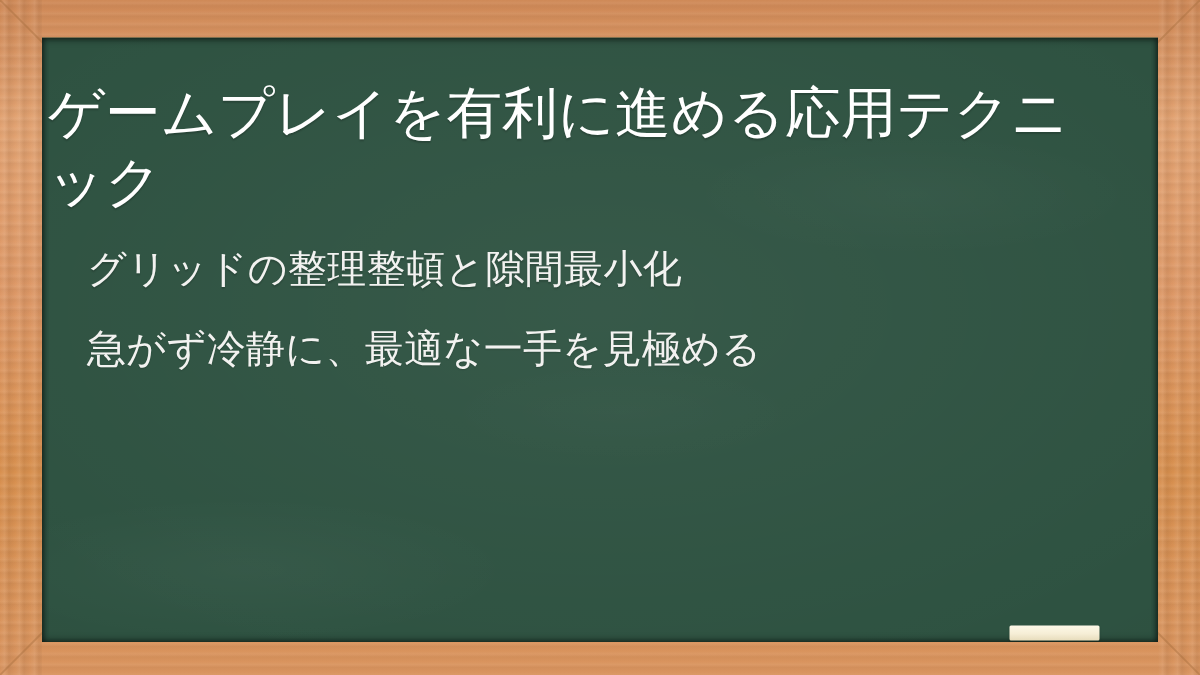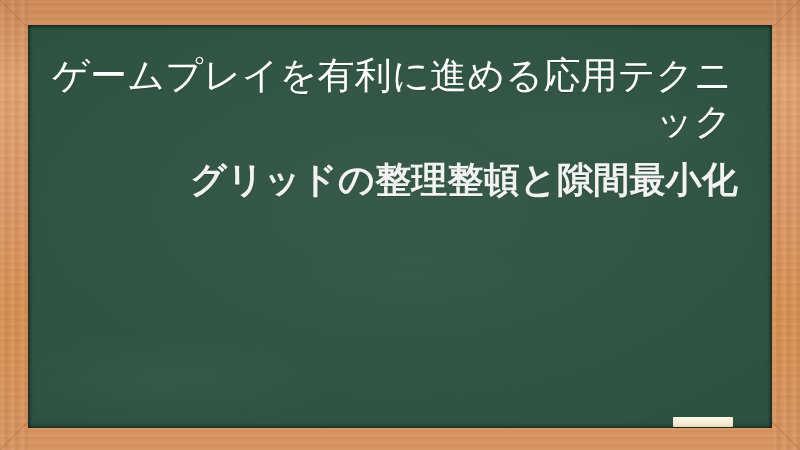--- a/index.html
+++ b/index.html
@@ -84,21 +84,20 @@
         rgba(255,255,255,0.045) 0%,
         rgba(255,255,255,0.00) 55%,
         rgba(0,0,0,0.09) 100%),
       #2e5241;
     box-shadow:
       inset 0 2px 4px rgba(0,0,0,0.38),
       inset 0 -2px 4px rgba(0,0,0,0.30),
       inset 2px 0 3px rgba(0,0,0,0.22),
       inset -2px 0 3px rgba(0,0,0,0.22);
     overflow: hidden;
-    text-align: right;
   }
 
   
   #board-dust {
     position: absolute;
     inset: 0;
     pointer-events: none;
     background:
       radial-gradient(ellipse 260px 70px at 18% 88%, rgba(255,255,255,0.030), rgba(255,255,255,0) 70%),
       radial-gradient(ellipse 220px 60px at 78% 26%, rgba(255,255,255,0.022), rgba(255,255,255,0) 70%),
@@ -124,23 +123,23 @@
     position: absolute;
     left: 30px;
     top: 128px;
     width: 680px;
     margin: 0;
     padding: 0;
     list-style: none;
   }
   #bullet-list li {
     color: #f2f2f0;
-    font-size: 36px;
+    font-size: 26px;
     line-height: 53px;
-    font-weight: 700;
+    font-weight: 400;
     letter-spacing: 0.2px;
     white-space: nowrap;
     text-shadow: 0 1px 1px rgba(0,0,0,0.16);
   }
 
   
   #chalk-stick {
     position: absolute;
     left: 645px;
     top: 392px;
@@ -180,18 +179,19 @@
       </svg>
   </div>
 
   <div id="board">
     <div id="board-dust"></div>
 
     <h1 id="title">ゲームプレイを有利に進める応用テクニック</h1>
 
     <ul id="bullet-list">
       <li>グリッドの整理整頓と隙間最小化</li>
+      <li>急がず冷静に、最適な一手を見極める</li>
     </ul>
 
     <div id="chalk-stick"></div>
   </div>
 
 </div>
 
 </body></html>

